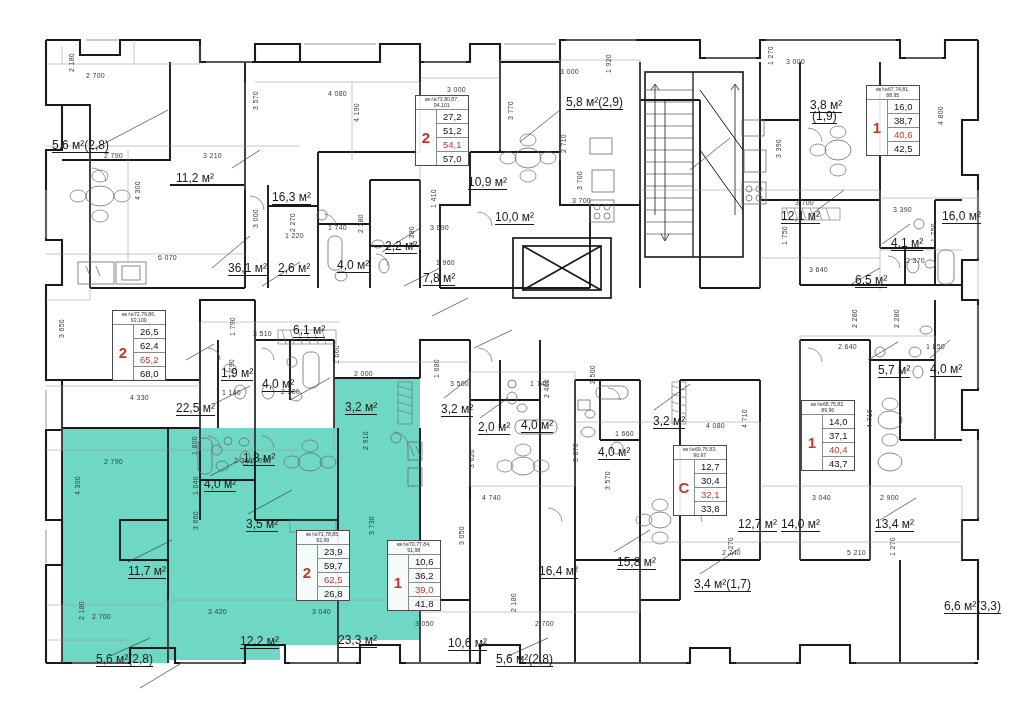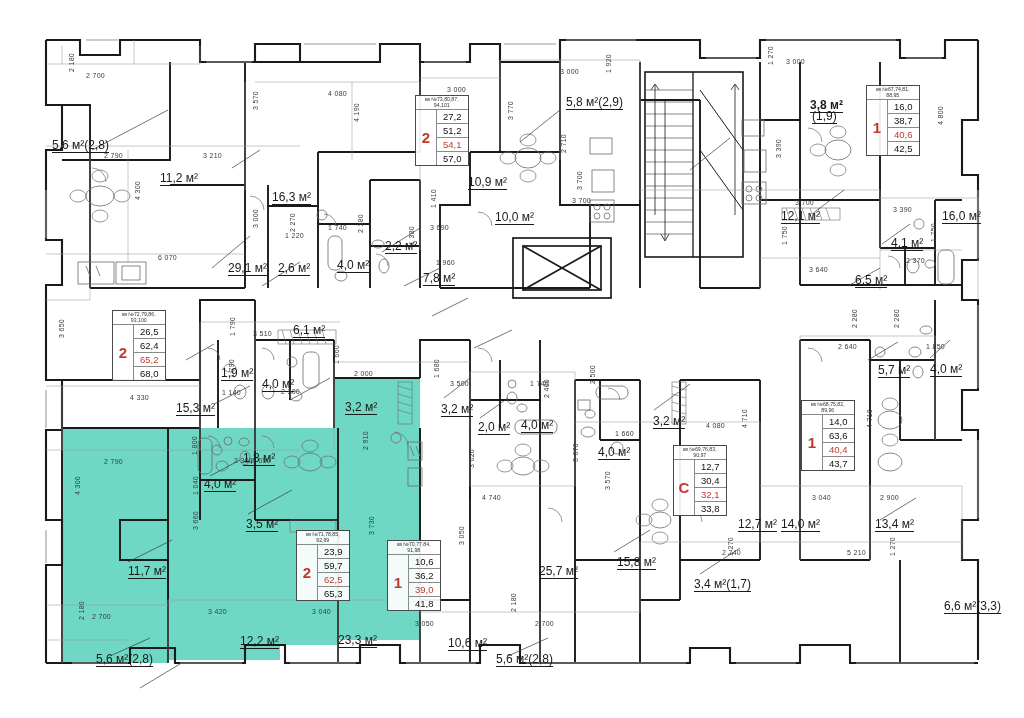--- a/index.html
+++ b/index.html
@@ -445,21 +445,21 @@
       </div>
       <div class="tbl" style="left: 801px; top: 400px;">
         <div class="cap">
           <div>кв №68,75,82,</div>
           <div>89,96</div>
         </div>
         <div class="body">
           <div class="kcell">1</div>
           <div class="rows">
             <div class="rw">14,0</div>
-            <div class="rw">63,6</div>
+            <div class="rw">37,1</div>
             <div class="rw accent">40,4</div>
             <div class="rw">43,7</div>
           </div>
         </div>
       </div>
       <div class="tbl" style="left: 673px; top: 445px;">
         <div class="cap">
           <div>кв №69,76,83,</div>
           <div>90,97</div>
         </div>
@@ -477,21 +477,21 @@
         <div class="cap">
           <div>кв №71,78,85,</div>
           <div>92,99</div>
         </div>
         <div class="body">
           <div class="kcell">2</div>
           <div class="rows">
             <div class="rw">23,9</div>
             <div class="rw">59,7</div>
             <div class="rw accent">62,5</div>
-            <div class="rw">65,3</div>
+            <div class="rw">26,8</div>
           </div>
         </div>
       </div>
       <div class="tbl" style="left: 387px; top: 540px;">
         <div class="cap">
           <div>кв №70,77,84,</div>
           <div>91,98</div>
         </div>
         <div class="body">
           <div class="kcell">1</div>
@@ -500,58 +500,58 @@
             <div class="rw">36,2</div>
             <div class="rw accent">39,0</div>
             <div class="rw">41,8</div>
           </div>
         </div>
       </div>
     </div>
 
   <div id="roomlabels">
       <div class="lbl" style="left: 52px; top: 139px;">5,6 м²(2,8)</div>
-      <div class="lbl" style="left: 160px; top: 172px; text-align: right;">11,2 м²</div>
+      <div class="lbl" style="left: 176px; top: 172px; text-align: right;">11,2 м²</div>
       <div class="lbl" style="left: 272px; top: 191px;">16,3 м²</div>
-      <div class="lbl" style="left: 228px; top: 262px;">29,1 м²</div>
+      <div class="lbl" style="left: 228px; top: 262px;">36,1 м²</div>
       <div class="lbl" style="left: 278px; top: 262px;">2,6 м²</div>
       <div class="lbl" style="left: 337px; top: 259px;">4,0 м²</div>
       <div class="lbl" style="left: 385px; top: 240px;">2,2 м²</div>
       <div class="lbl" style="left: 423px; top: 272px;">7,8 м²</div>
       <div class="lbl" style="left: 468px; top: 176px;">10,9 м²</div>
       <div class="lbl" style="left: 495px; top: 211px; text-align: center;">10,0 м²</div>
       <div class="lbl" style="left: 566px; top: 96px;">5,8 м²(2,9)</div>
-      <div class="lbl" style="left: 810px; top: 99px; font-weight: bold;">3,8 м²</div>
+      <div class="lbl" style="left: 810px; top: 99px;">3,8 м²</div>
       <div class="lbl" style="left: 812px; top: 110px;">(1,9)</div>
       <div class="lbl" style="left: 781px; top: 210px;">12,1 м²</div>
       <div class="lbl" style="left: 942px; top: 210px;">16,0 м²</div>
       <div class="lbl" style="left: 891px; top: 237px;">4,1 м²</div>
       <div class="lbl" style="left: 855px; top: 274px;">6,5 м²</div>
-      <div class="lbl" style="left: 176px; top: 402px;">15,3 м²</div>
+      <div class="lbl" style="left: 176px; top: 402px;">22,5 м²</div>
       <div class="lbl" style="left: 221px; top: 367px;">1,9 м²</div>
       <div class="lbl" style="left: 262px; top: 378px;">4,0 м²</div>
       <div class="lbl" style="left: 293px; top: 324px;">6,1 м²</div>
       <div class="lbl" style="left: 345px; top: 401px;">3,2 м²</div>
       <div class="lbl" style="left: 441px; top: 403px;">3,2 м²</div>
       <div class="lbl" style="left: 478px; top: 421px;">2,0 м²</div>
       <div class="lbl" style="left: 521px; top: 419px;">4,0 м²</div>
       <div class="lbl" style="left: 598px; top: 446px;">4,0 м²</div>
       <div class="lbl" style="left: 653px; top: 415px;">3,2 м²</div>
       <div class="lbl" style="left: 878px; top: 364px;">5,7 м²</div>
       <div class="lbl" style="left: 930px; top: 363px;">4,0 м²</div>
       <div class="lbl" style="left: 128px; top: 565px;">11,7 м²</div>
       <div class="lbl" style="left: 204px; top: 478px;">4,0 м²</div>
       <div class="lbl" style="left: 243px; top: 452px;">1,8 м²</div>
       <div class="lbl" style="left: 246px; top: 518px;">3,5 м²</div>
       <div class="lbl" style="left: 96px; top: 653px;">5,6 м²(2,8)</div>
       <div class="lbl" style="left: 240px; top: 635px; text-align: center;">12,2 м²</div>
       <div class="lbl" style="left: 338px; top: 634px;">23,3 м²</div>
       <div class="lbl" style="left: 448px; top: 637px;">10,6 м²</div>
       <div class="lbl" style="left: 496px; top: 653px;">5,6 м²(2,8)</div>
-      <div class="lbl" style="left: 539px; top: 565px;">25,7 м²</div>
+      <div class="lbl" style="left: 539px; top: 565px;">16,4 м²</div>
       <div class="lbl" style="left: 617px; top: 556px;">15,8 м²</div>
       <div class="lbl" style="left: 694px; top: 578px;">3,4 м²(1,7)</div>
       <div class="lbl" style="left: 738px; top: 518px;">12,7 м²</div>
       <div class="lbl" style="left: 781px; top: 518px;">14,0 м²</div>
       <div class="lbl" style="left: 875px; top: 518px;">13,4 м²</div>
       <div class="lbl" style="left: 944px; top: 600px;">6,6 м²(3,3)</div>
     </div>
 
   <div id="dimsH">
       <div class="dim" style="left: 86px; top: 72px;">2 700</div>

